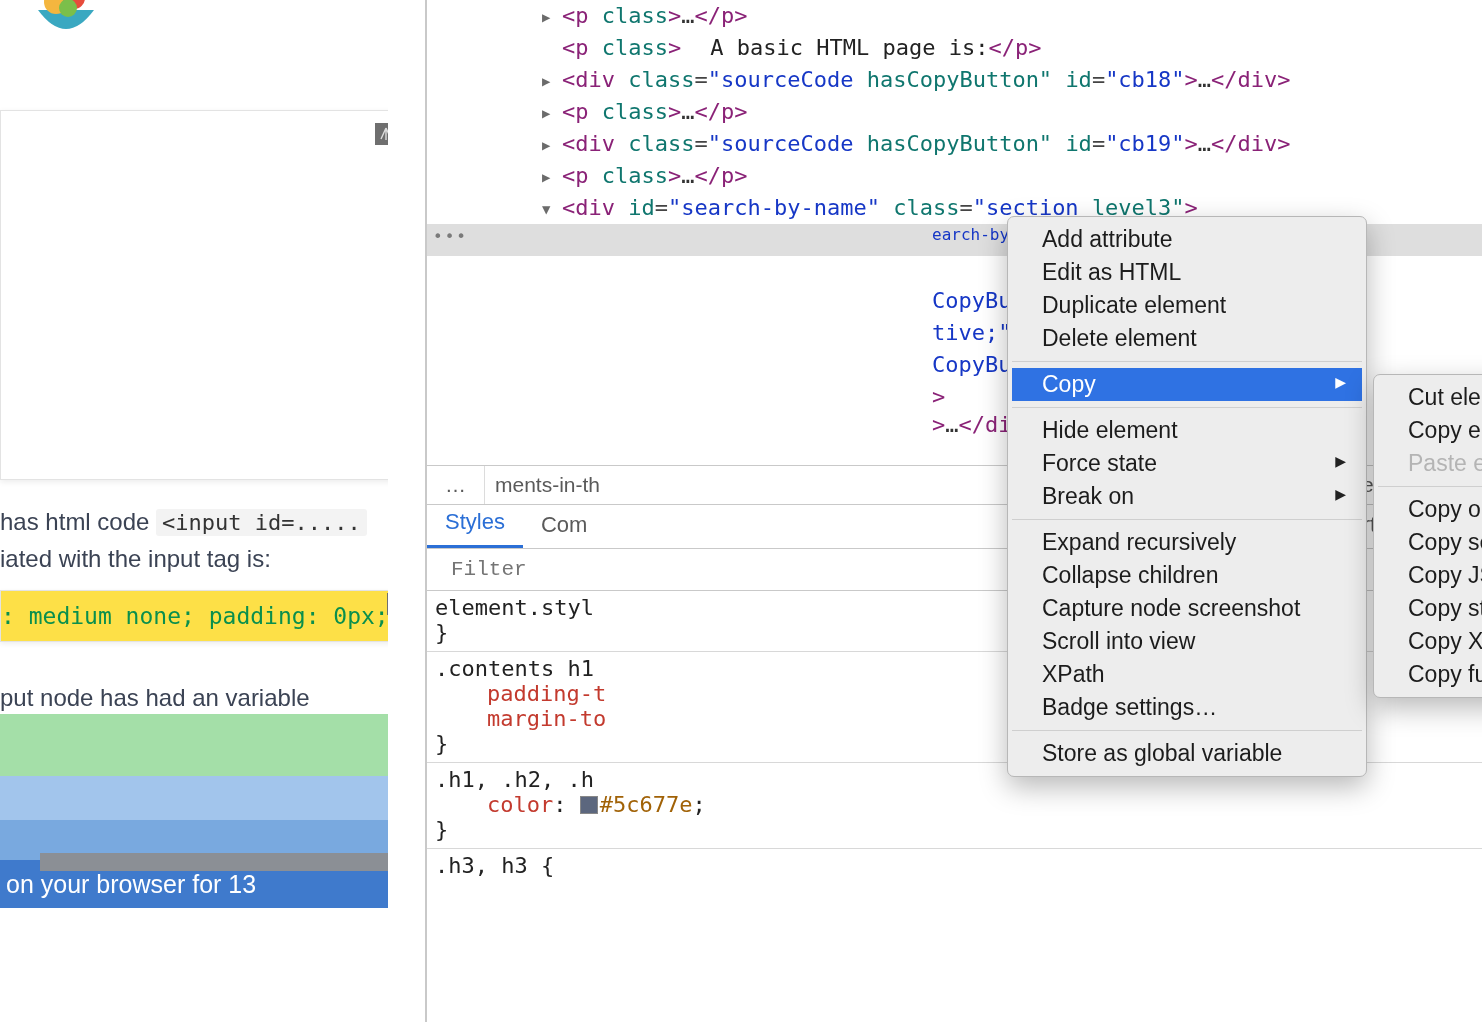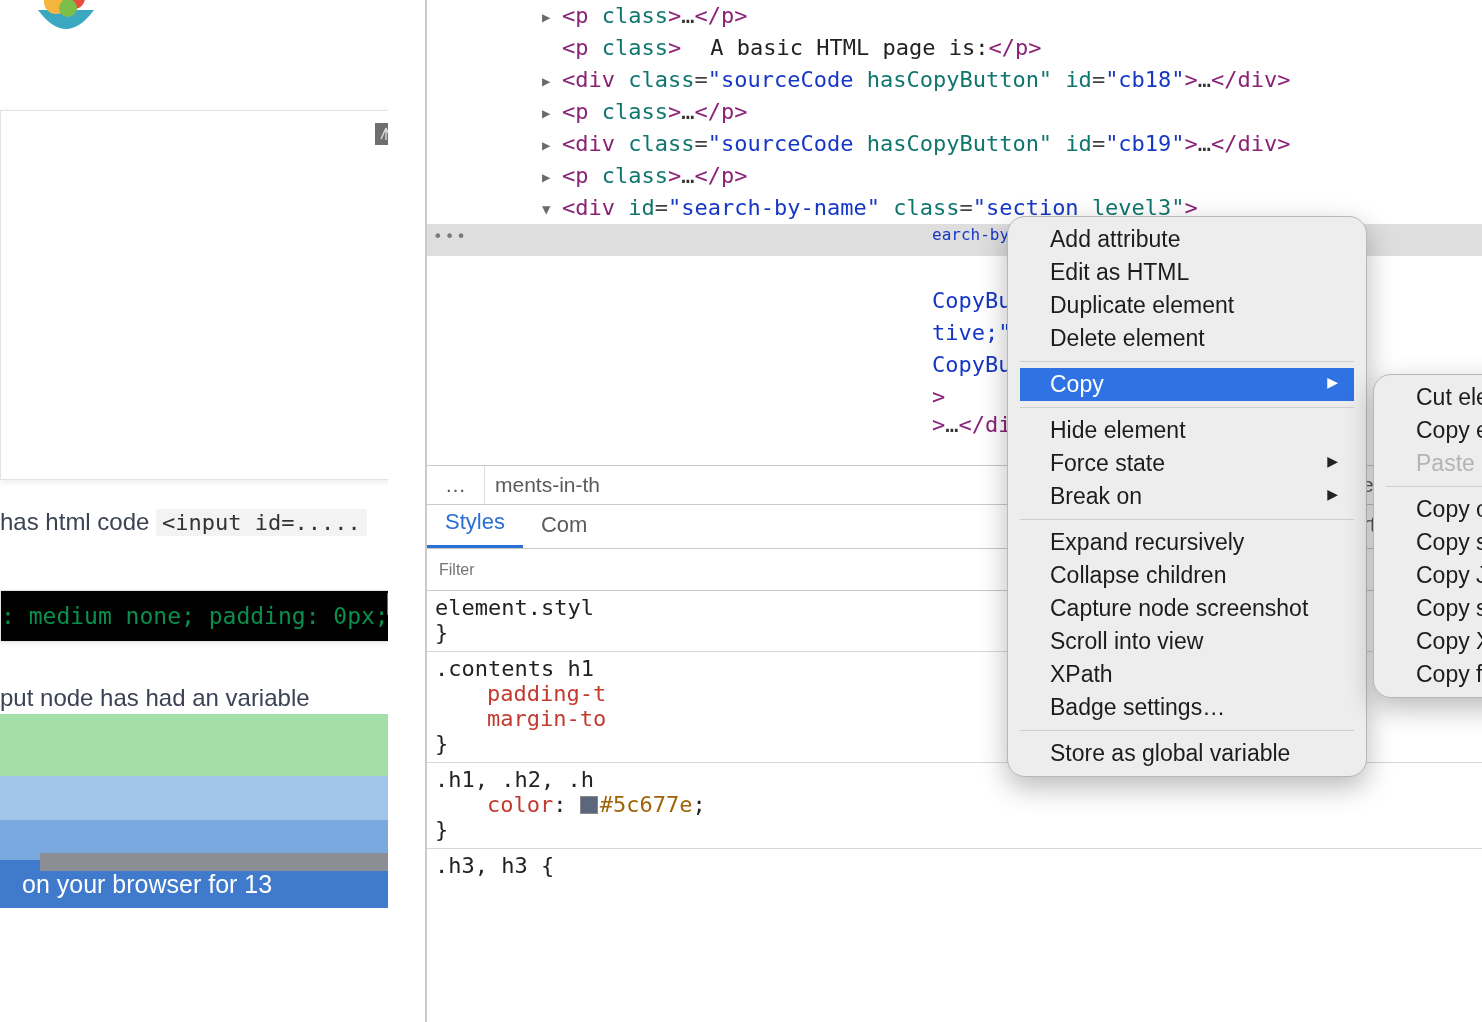--- a/index.html
+++ b/index.html
@@ -67,21 +67,21 @@
     background: #f3f3f3;
     padding: 1px 6px;
     border-radius: 3px;
     color: #333;
   }
 
   .codebox {
     position: absolute;
     left: 0; top: 590px;
     width: 412px; height: 52px;
-    background: #000000;
+    background: #fde047;
     border: 1px solid #e3e3e3;
     box-shadow: 0 2px 5px rgba(0,0,0,0.07);
     text-decoration: underline;
   }
   .code-line {
     position: absolute;
     left: 0; top: 12px;
     width: 410px;
     font-family: "SFMono-Regular", Menlo, Consolas, monospace;
     font-size: 23px;
@@ -97,21 +97,21 @@
   }
   .stripe.green1 { top: 672px; background: #b7e3b9; height: 104px; z-index: -1;}
   .stripe.green2top { top: 714px; background: #a4dfa8; height: 62px; }
   .stripe.blue-light { top: 776px; background: #a2c5ec; width: 420px; height: 44px; }
   .stripe.blue-mid { top: 820px; background: #79a9df; width: 420px; height: 40px; }
   .stripe.grey { top: 853px; background: #8b8f95; width: 380px; left: 40px; height: 18px; z-index: 2; }
   .stripe.blue-dark { top: 860px; background: #3f7acc; width: 420px; height: 48px; z-index: 1; display: flex; align-items: center; }
   .blue-dark-text {
     color: #fff;
     font-size: 25px;
-    padding-left: 22px;
+    padding-left: 6px;
   }
   .text3-wrap {
     position: absolute;
     left: 0; top: 684px;
     font-size: 24px;
     color: #3b4354;
     z-index: 3;
   }
 
   
@@ -230,25 +230,25 @@
   .filter-row {
     position: absolute;
     left: 0; width: 1057px;
     top: 549px; height: 42px;
     border-bottom: 1px solid #c9c9c9;
     display: flex; align-items: center;
   }
   .filter-input {
     border: none;
     outline: none;
-    font-size: 16px;
+    font-size: 21px;
     color: #888;
-    padding-left: 12px;
+    padding-left: 24px;
     width: 160px;
-    font-family: Liberation Sans, sans-serif;
+    font-family: Liberation Mono, monospace;
     background: transparent;
   }
 
   .css-pane {
     position: absolute;
     left: 0; width: 1057px;
     top: 591px;
     font-family: "SFMono-Regular", Menlo, Consolas, monospace;
     font-size: 22px;
     color: #222;
@@ -265,26 +265,26 @@
     border: 1px solid #888;
     vertical-align: -2px;
     margin-right: 2px;
   }
 
   
   .ctx {
     position: absolute;
     background: #ededed;
     border: 1px solid #b7b7b7;
-    border-radius: 18px;
+    border-radius: 7px;
     box-shadow: 0 10px 28px rgba(0,0,0,0.28);
     font-family: -apple-system, BlinkMacSystemFont, sans-serif;
     font-size: 23px;
     color: #1c1c1c;
-    padding: 6px 12px;
+    padding: 6px 4px;
     z-index: 50;
   }
   .ctx-item {
     padding: 3px 60px 3px 30px;
     white-space: nowrap;
     position: relative;
   }
   .ctx-item.sel {
     background: #2f72e3;
     color: #fff;
@@ -329,20 +329,21 @@
     <div class="corner-badge">
       <svg width="16" height="16" viewBox="0 0 16 16">
           <path d="M8 2 L3 13 M8 2 L13 13 M8 2 L8 14" stroke="#ddd" stroke-width="1.4" fill="none"></path>
         </svg>
     </div>
   </div>
 
   <div class="body-text text1">
     <span>has html code </span><span class="inline-code">&lt;input id=.....</span>
   </div>
+  <div class="body-text text2">iated with the input tag is:</div>
 
   <div class="codebox">
     <div class="corner-badge">
       <svg width="16" height="16" viewBox="0 0 16 16">
           <path d="M8 2 L3 13 M8 2 L13 13 M8 2 L8 14" stroke="#ddd" stroke-width="1.4" fill="none"></path>
         </svg>
     </div>
     <div class="code-line">: medium none; padding: 0px;</div>
   </div>
 

